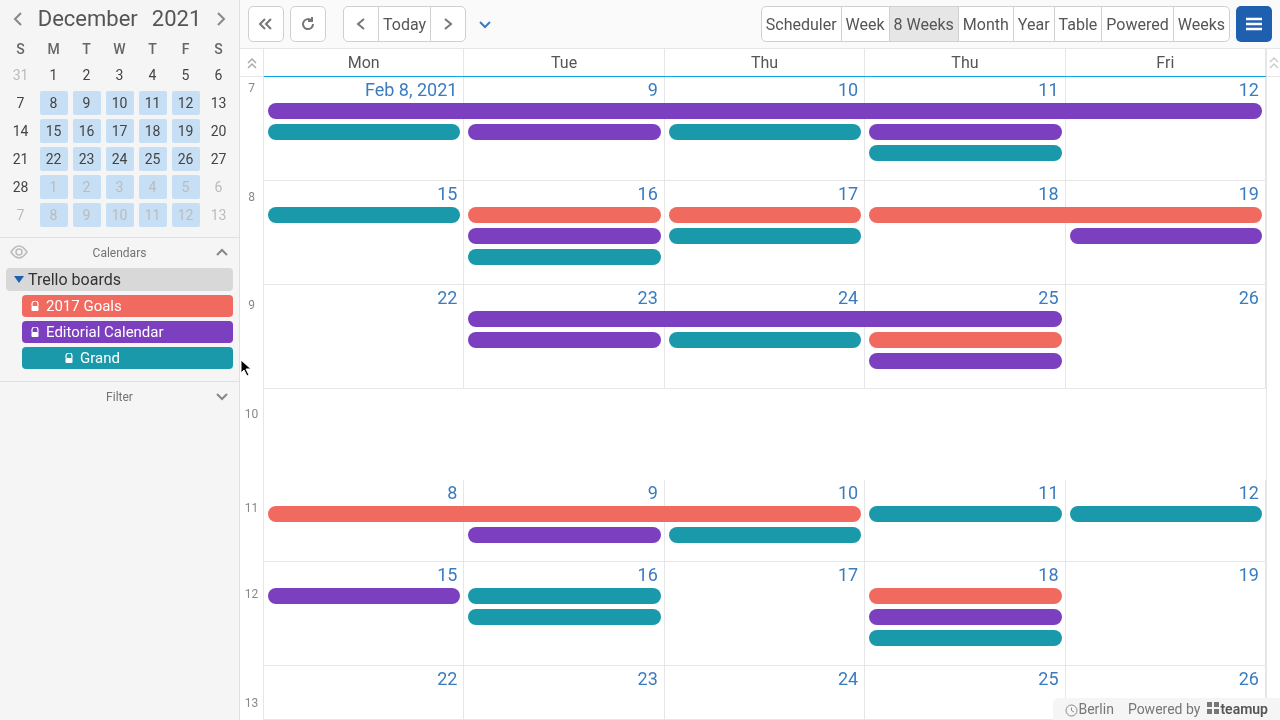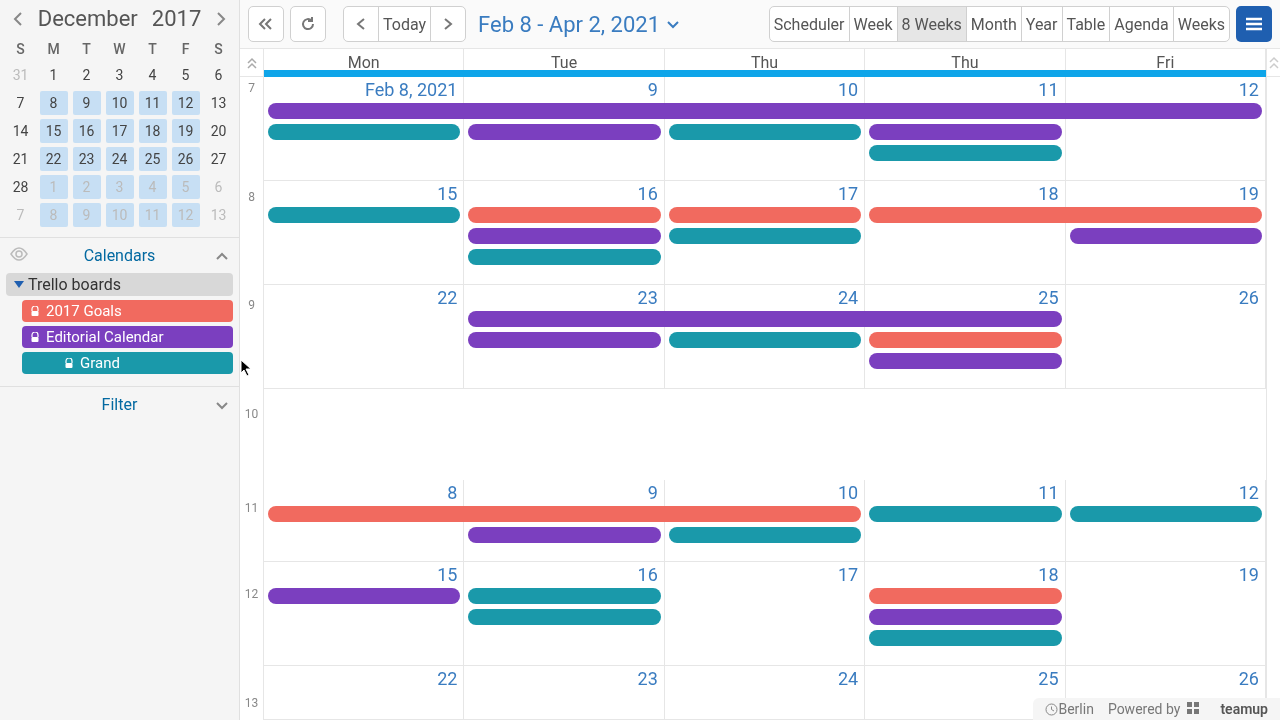--- a/index.html
+++ b/index.html
@@ -10,21 +10,21 @@
 .arrow-btn{width:20px;height:24px;display:flex;align-items:center;justify-content:center;cursor:pointer;color:#666}
 .month-label{font-size:22px;color:#555;display:flex;gap:14px}
 .mini-cal{padding:0 4px}
 .mini-cal table{width:100%;border-collapse:collapse;table-layout:fixed}
 .mini-cal th{font-weight:500;color:#666;font-size:14px;padding:4px 0;text-align:center}
 .mini-cal td{text-align:center;font-size:14px;color:#444;padding:0;height:28px;cursor:pointer}
 .mini-cal td span{display:inline-flex;width:28px;height:24px;align-items:center;justify-content:center;border-radius:2px}
 .mini-cal td.dim{color:#bbb}
 .mini-cal td.range span{background:#c7dff4}
 .side-section{border-top:1px solid #e0e0e0;margin-top:8px}
-.side-section-header{display:flex;align-items:center;justify-content:center;position:relative;padding:8px 10px;color:#0369a1;font-size:16px}
+.side-section-header{display:flex;align-items:center;justify-content:center;position:relative;padding:8px 10px;color:#737373;font-size:12px}
 .side-left-icon{position:absolute;left:10px;color:#bbb}
 .side-right-icon{position:absolute;right:10px;color:#888}
 .cal-list{padding:0 6px}
 .cal-group{background:#d8d8d8;border-radius:4px;padding:2px 8px;margin-bottom:4px;display:flex;align-items:center;gap:4px;color:#333;cursor:pointer}
 .cal-tri{width:0;height:0;border-left:5px solid transparent;border-right:5px solid transparent;border-top:7px solid #1f5fb0;display:inline-block}
 .cal-item{margin-left:16px;border-radius:4px;padding:2px 8px;margin-bottom:4px;color:#fff;display:flex;align-items:center;gap:6px;cursor:pointer;font-size:15px}
 .lock{width:10px;height:10px}
 .cursor{position:absolute;left:240px;top:359px;width:14px;height:18px;pointer-events:none;z-index:50}
 .main{flex:1;display:flex;flex-direction:column;background:#fff;min-width:0}
 .toolbar{display:flex;align-items:center;gap:6px;padding:6px 8px;border-bottom:1px solid #e6e6e6;background:#fafafa}
@@ -35,47 +35,47 @@
 .tb-group .tb-btn:last-child{border-radius:0 5px 5px 0}
 .tb-range{font-size:22px;color:#3a7cc0;display:flex;align-items:center;gap:6px;padding:0 6px;cursor:pointer}
 .tb-spacer{flex:1}
 .tb-active{background:#e6e6e6}
 .menu-btn{background:#1f5fb0;color:#fff;border:none}
 .grid-wrap{flex:1;display:flex;min-height:0;overflow:hidden;position:relative}
 .wk-col{width:24px;border-right:1px solid #e6e6e6;background:#fff;font-size:12px;color:#888;position:relative}
 .wk-top{width:100%;height:28px;border-bottom:1px solid #e6e6e6;display:flex;align-items:center;justify-content:center;color:#999;cursor:pointer}
 .wk-num{position:absolute;width:100%;text-align:center;font-size:12px}
 .days{flex:1;min-width:0;position:relative}
-.day-head{display:flex;height:28px;border-bottom:7px solid #0ea5e9}
+.day-head{display:flex;height:28px;border-bottom:1px solid #0ea5e9}
 .day-head>div{flex:1;text-align:center;font-size:16px;color:#555;border-right:1px solid #e6e6e6;line-height:28px}
 .grid-body{position:relative;height:calc(100% - 28px)}
 .row{position:absolute;width:100%;border-bottom:1px solid #e6e6e6}
 .row .cell{position:absolute;top:0;bottom:0;border-right:1px solid #e6e6e6}
 .date-label{position:absolute;top:2px;right:6px;font-size:18px;color:#3a7cc0}
 .evt{position:absolute;height:16px;border-radius:8px}
 .right-gutter{width:14px;border-left:1px solid #e6e6e6;background:#fff;position:relative}
 .right-gutter-top{width:100%;height:28px;border-bottom:1px solid #e6e6e6;display:flex;align-items:center;justify-content:center;color:#aaa}
 .footer{position:fixed;bottom:0;right:0;display:flex;align-items:center;gap:14px;padding:3px 12px;background:#f5f5f5;font-size:14px;color:#777;border-top-left-radius:6px}
-.tz{display:flex;align-items:center;gap:0}
-.brand{display:flex;gap:20px;color:#555;font-weight:600}
+.tz{display:flex;align-items:flex-end;gap:0}
+.brand{display:flex;gap:0;color:#555;font-weight:600}
 </style>
 </head>
 <body>
 
 <div class="app">
   <div class="sidebar">
     <div class="mini-header">
       <div class="arrow-btn">
           <svg width="10" height="16" viewBox="0 0 10 16">
             <path d="M8 2 L2 8 L8 14" stroke="#888" stroke-width="2" fill="none"></path>
           </svg>
         </div>
       <div class="month-label">
         <span>December</span>
-          <span>2017</span>
+          <span>2021</span>
       </div>
       <div class="arrow-btn">
           <svg width="10" height="16" viewBox="0 0 10 16">
             <path d="M2 2 L8 8 L2 14" stroke="#888" stroke-width="2" fill="none"></path>
           </svg>
         </div>
     </div>
     <div class="mini-cal">
       <table>
           <thead>
@@ -216,34 +216,33 @@
             </svg>
           </div>
         <div class="tb-btn">Today</div>
         <div class="tb-btn">
             <svg width="10" height="14" viewBox="0 0 10 14">
               <path d="M2 2 L8 7 L2 12" stroke="#777" stroke-width="2" fill="none"></path>
             </svg>
           </div>
       </div>
       <div class="tb-range">
-        <span>Feb 8 - Apr 2, 2021</span>
         <svg width="14" height="10" viewBox="0 0 14 10">
             <path d="M2 3 L7 8 L12 3" stroke="#3a7cc0" stroke-width="2" fill="none"></path>
           </svg>
       </div>
       <div class="tb-spacer"></div>
       <div class="tb-group" id="view-group">
           <div class="tb-btn">Scheduler</div>
           <div class="tb-btn">Week</div>
           <div class="tb-btn tb-active">8 Weeks</div>
           <div class="tb-btn">Month</div>
           <div class="tb-btn">Year</div>
           <div class="tb-btn">Table</div>
-          <div class="tb-btn">Agenda</div>
+          <div class="tb-btn">Powered</div>
           <div class="tb-btn">Weeks</div>
         </div>
       <div class="tb-btn menu-btn">
           <svg width="18" height="14" viewBox="0 0 18 14">
             <path d="M1 2 H17 M1 7 H17 M1 12 H17" stroke="#fff" stroke-width="2.5"></path>
           </svg>
         </div>
     </div>
     <div class="grid-wrap">
       <div class="wk-col" id="wk-col">

